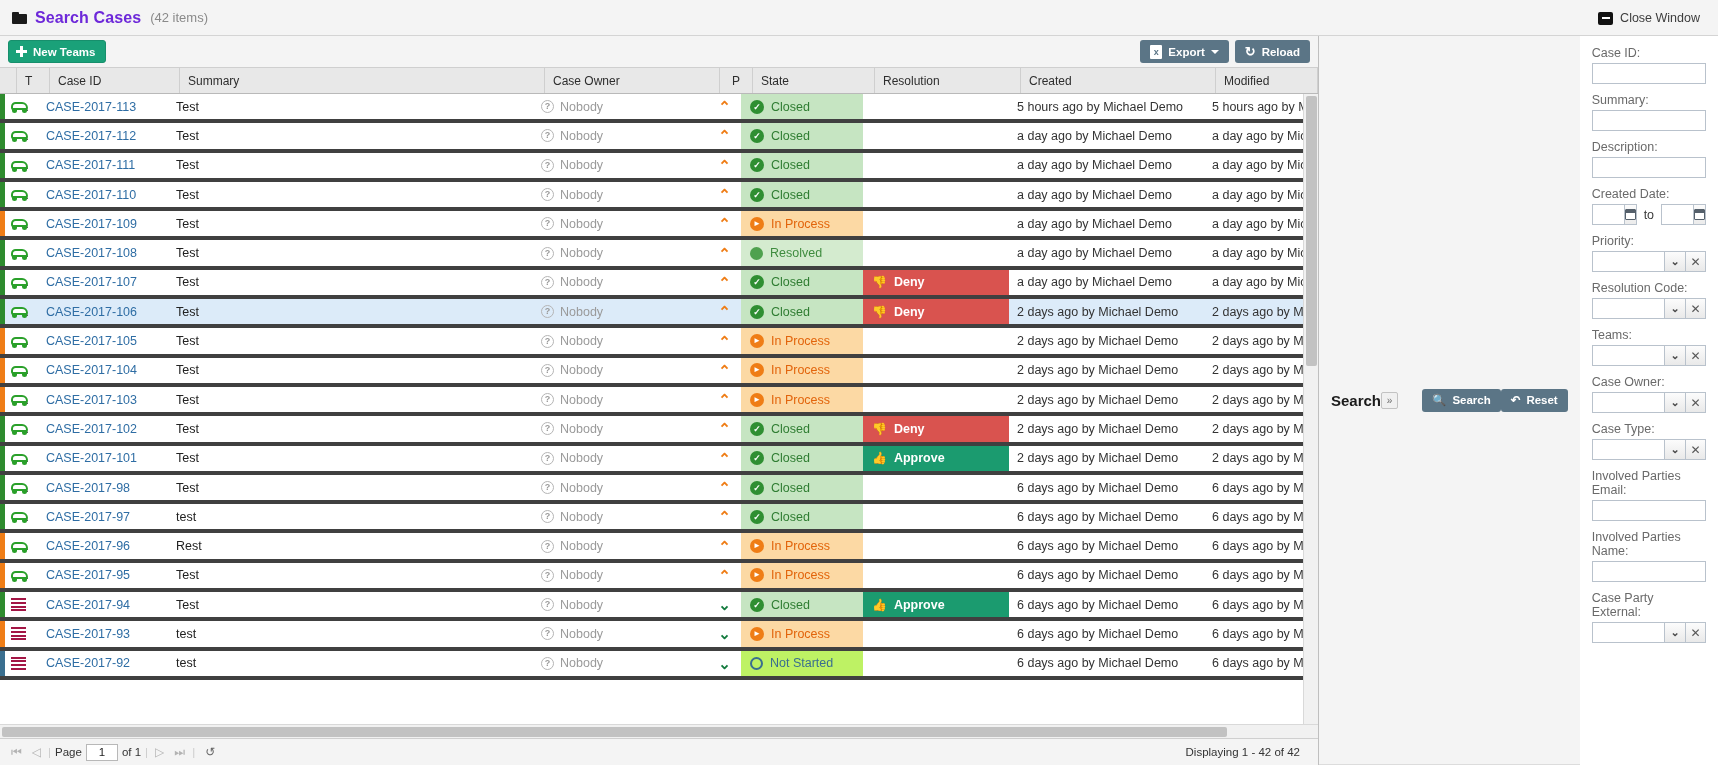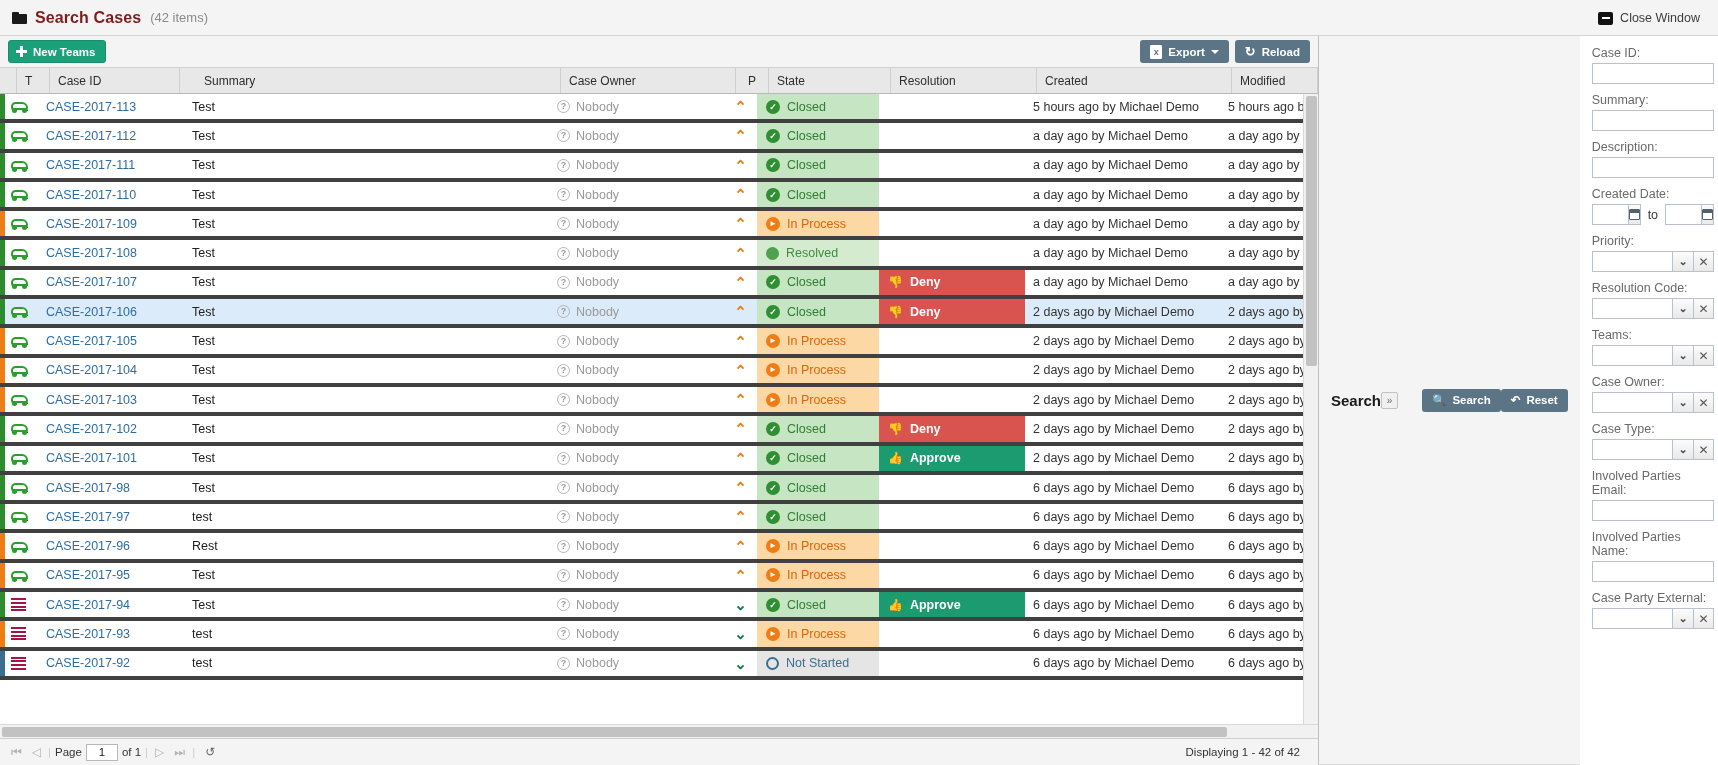--- a/index.html
+++ b/index.html
@@ -23,21 +23,21 @@
   }
   .titlebar .folder-ico { width: 15px; height: 12px; margin-right: 8px; position: relative; }
   .titlebar .folder-ico::before {
     content: ""; position: absolute; left: 0; top: 2px; width: 15px; height: 10px;
     background: #1a1a1a; border-radius: 1px;
   }
   .titlebar .folder-ico::after {
     content: ""; position: absolute; left: 0; top: 0px; width: 7px; height: 3px;
     background: #1a1a1a; border-radius: 1px 1px 0 0;
   }
-  .title-text { font-size: 16px; font-weight: bold; color: #7f1d1d; letter-spacing: .1px; }
+  .title-text { font-size: 16px; font-weight: bold; color: #6d28d9; letter-spacing: .1px; }
   .title-count { font-size: 13px; color: #8a8a8a; margin-left: 9px; }
   .close-window {
     margin-left: auto; display: flex; align-items: flex-end; gap: 7px;
     font-size: 12.5px; color: #3d3d3d; cursor: pointer; padding-right: 6px;
   }
   .minus-box {
     width: 15px; height: 13px; background: #111; border-radius: 2px;
     display: flex; align-items: center; justify-content: center;
   }
   .minus-box i { display: block; width: 8px; height: 2.5px; background: #fff; }
@@ -95,21 +95,21 @@
   .row {
     display: flex; height: 29.3px; border-bottom: 4px solid #404040;
     font-size: 12.5px; color: #222; align-items: stretch; background: #fff;
   }
   .row.sel { background: #dcebf9; }
   .cell { display: flex; align-items: center; padding: 0 8px; overflow: hidden; white-space: nowrap; }
 
   .c-flag { width: 5px; flex: 0 0 5px; padding: 0; }
   .c-t   { width: 33px; flex: 0 0 33px; padding-left: 6px; }
   .c-id  { width: 130px; flex: 0 0 130px; }
-  .c-sum { width: 365px; flex: 0 0 365px; margin-left: 16px; }
+  .c-sum { width: 365px; flex: 0 0 365px; }
   .c-own { width: 175px; flex: 0 0 175px; }
   .c-p   { width: 33px; flex: 0 0 33px; justify-content: center; padding: 0; }
   .c-st  { width: 122px; flex: 0 0 122px; padding: 0; }
   .c-res { width: 146px; flex: 0 0 146px; padding: 0; }
   .c-cre { width: 195px; flex: 0 0 195px; }
   .c-mod { flex: 1 1 auto; min-width: 0; }
 
   .case-link { color: #2e6da4; cursor: pointer; }
 
   
@@ -141,21 +141,21 @@
   .chev.dn { color: #127a3d; }
 
   
   .state-cell, .res-cell {
     width: 100%; height: 100%; display: flex; align-items: center; gap: 7px; padding: 0 9px;
     font-size: 12.5px;
   }
   .state-closed  { background: #c6e5c2; color: #2f7d32; }
   .state-process { background: #fcd9a4; color: #e2640b; }
   .state-resolved{ background: #d4ebcf; color: #3f8c3f; }
-  .state-notstarted { background: #e5e5e5; color: #3a6f8f; }
+  .state-notstarted { background: #bef264; color: #3a6f8f; }
 
   .dot-check {
     width: 14px; height: 14px; border-radius: 50%; background: #2f8f32; color: #fff;
     font-size: 9px; line-height: 14px; text-align: center; flex: 0 0 14px; font-weight: bold;
   }
   .dot-play {
     width: 14px; height: 14px; border-radius: 50%; background: #ef7d16; color: #fff;
     font-size: 8px; line-height: 14px; text-align: center; flex: 0 0 14px;
   }
   .dot-plain { width: 13px; height: 13px; border-radius: 50%; background: #4fa14f; flex: 0 0 13px; }
@@ -206,21 +206,21 @@
   }
   .sp-title { font-size: 15px; font-weight: bold; color: #1a1a1a; }
   .sp-expand {
     margin-left: auto; width: 17px; height: 17px; border: 1px solid #c2c2c2; background: #f0f0f0;
     border-radius: 2px; font-size: 10px; line-height: 15px; text-align: center; color: #6a6a6a; cursor: pointer;
   }
   .sp-actions {
     flex: 0 0 31px; display: flex; align-items: center; padding: 0 12px;
     background: #f4f4f4; border-bottom: 1px solid #dcdcdc;
   }
-  .sp-form { flex: 1; overflow: hidden; padding: 10px 4px 0 12px; }
+  .sp-form { flex: 1; overflow: hidden; padding: 10px 12px 0 12px; }
   .fld { margin-bottom: 9px; }
   .fld label { display: block; font-size: 12.5px; color: #6a6a6a; margin-bottom: 3px; }
   .inp {
     width: 100%; height: 21px; border: 1px solid #b9c2cc; background: #fff;
     font-size: 12px; padding: 0 5px; font-family: "Liberation Sans", sans-serif;
   }
   .row2 { display: flex; align-items: center; gap: 7px; }
   .date-wrap { position: relative; flex: 1; display: flex; }
   .date-wrap .inp { border-right: none; }
   .cal-btn {

